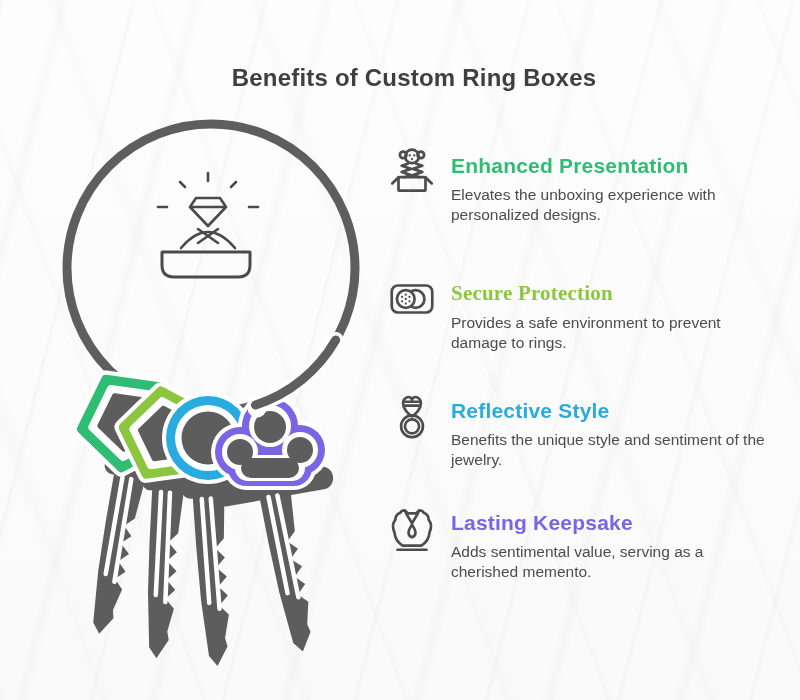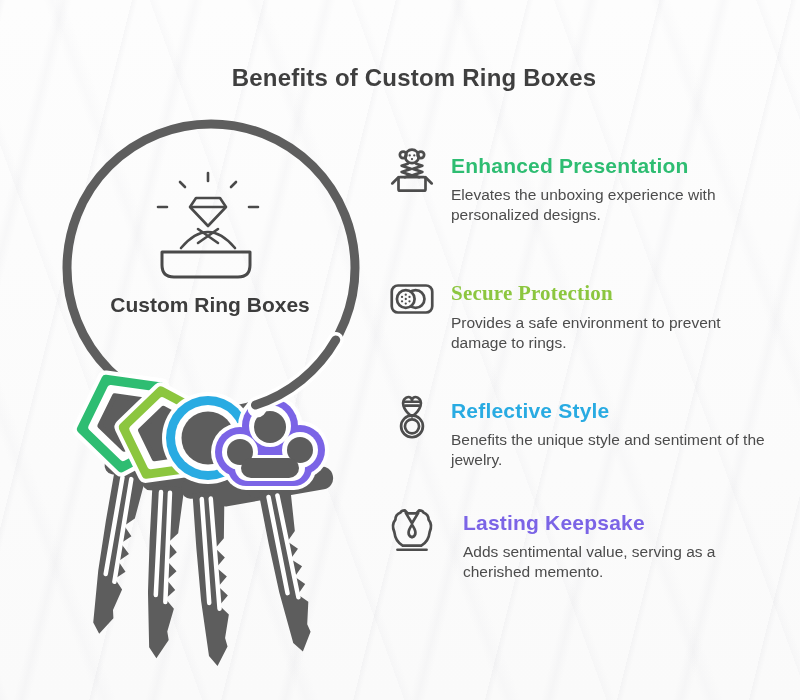--- a/index.html
+++ b/index.html
@@ -26,21 +26,21 @@
   .hub-label {
     position:absolute; left:60px; top:293px; width:300px; text-align:center;
     font-size:21px; font-weight:bold; color:#3d3d3d;
   }
   .benefits { position:absolute; left:385px; top:0; width:400px; height:700px; }
   .benefit { position:absolute; left:0; display:flex; align-items:flex-start; width:392px; }
   .benefit .bicon { width:54px; height:54px; flex:0 0 54px; }
   .benefit .txt { margin-left:12px; padding-top:9px; width:316px; }
   .benefit h2 { font-size:21px; font-weight:bold; letter-spacing:0.2px; }
   .benefit p { margin-top:7px; font-size:15.5px; line-height:20px; color:#4c4c4c; }
-  .b0 { top:145px; } .b1 { top:272px; } .b2 { top:390px; } .b3 { top:502px;gap:12px; }
+  .b0 { top:145px; } .b1 { top:272px; } .b2 { top:390px; } .b3 { top:502px; }
   svg { display:block; }
 </style>
 </head>
 <body>
 
 <div class="canvas">
 
   <div class="title">Benefits of Custom Ring Boxes</div>
 
   <svg class="illustration" viewBox="0 0 320 560" xmlns="http://www.w3.org/2000/svg">
@@ -126,21 +126,20 @@
             <rect x="-29" y="18" width="58" height="20" rx="10"></rect>
         </g>
         <circle cx="-13" cy="-32" r="9.5" fill="#ffffff"></circle>
       </g>
 
       <path d="M280.7,230 A144,144 0 0 1 200.5,295" fill="none" stroke="#ffffff" stroke-width="16" stroke-linecap="round"></path>
       <path d="M280.7,230 A144,144 0 0 1 200.5,295" fill="none" stroke="#5e5e5e" stroke-width="9" stroke-linecap="round"></path>
     </g>
   </svg>
 
-  <div class="hub-label">Custom Ring Boxes</div>
 
   <div class="benefits">
 
     <div class="benefit b0">
       <svg class="bicon" viewBox="0 0 52 52" fill="none" stroke="#4d4d4d" stroke-width="2.6" stroke-linecap="round" stroke-linejoin="round">
         <rect x="13" y="31" width="26" height="13" rx="1.5"></rect>
         <path d="M13,31 L7,37 M39,31 L45,37"></path>
         <path d="M19,31 l6,-2 l-9,-3 l9,-3 l-9,-3 l6,-2"></path>
         <path d="M33,31 l-6,-2 l9,-3 l-9,-3 l9,-3 l-6,-2"></path>
         <circle cx="26" cy="11" r="6.5"></circle>

